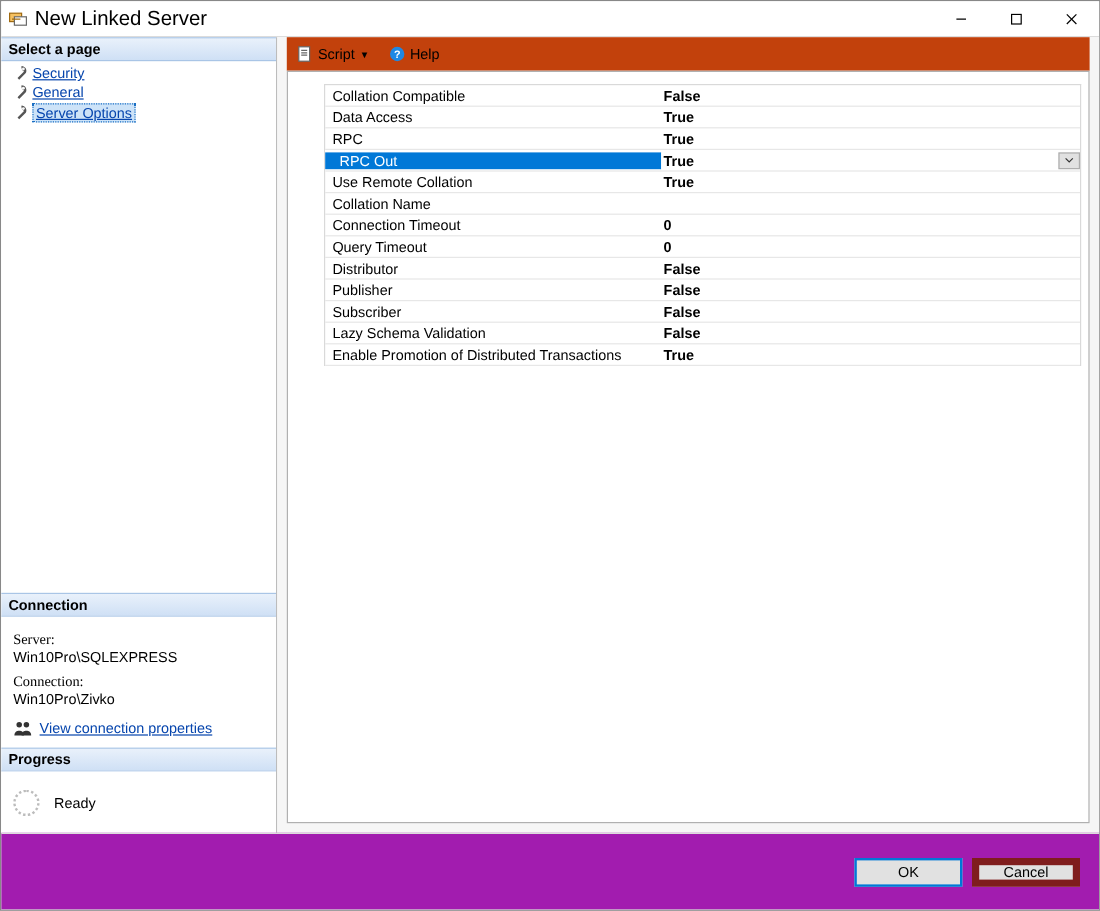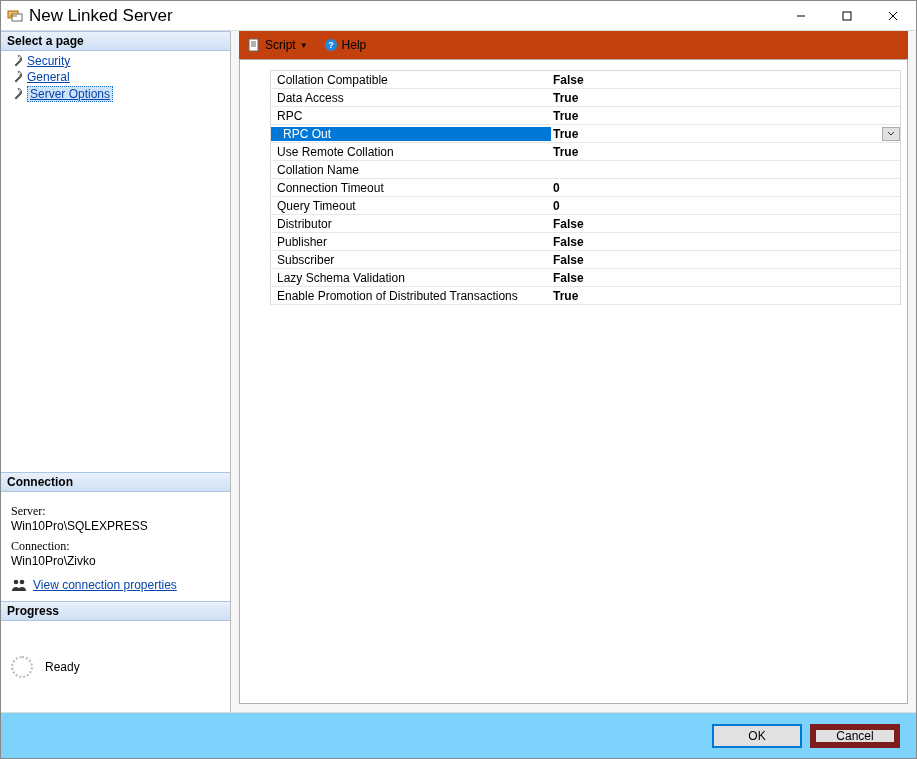--- a/index.html
+++ b/index.html
@@ -98,21 +98,21 @@
     display:flex; align-items:flex-start; gap:6px;
     margin-top:10px;
   }
   .conn-link a {
     color:#0645ad; text-decoration:underline;
   }
 
   .progress-body {
     padding:10px;
     display:flex; align-items:center; gap:12px;
-    height:91px;
+    height:51px;
     background:#fff;
   }
   .spinner {
     width:22px; height:22px; border:2px dotted #bcbcbc;
     border-radius:50%;
   }
 
   
   .right {
     flex:1;
@@ -181,28 +181,28 @@
     position:absolute; right:0; top:0; bottom:0;
     width:18px;
     border:1px solid #adadad;
     background:#e1e1e1;
     display:flex; align-items:center; justify-content:center;
     font-size:8px;
   }
 
   
   .footer {
-    height:46px;
+    height:64px;
     display:flex;
     justify-content:flex-end;
     align-items:center;
     gap:8px;
     padding:0 16px;
     border-top:1px solid #dcdcdc;
-    background:#7dd3fc;
+    background:#a21caf;
   }
   .btn {
     width:90px; height:24px;
     border:6px solid #7f1d1d;
     background:#e1e1e1;
     display:flex; align-items:center; justify-content:center;
     font-size:12px;
   }
   .btn.primary {
     border:2px solid #0078d7;

